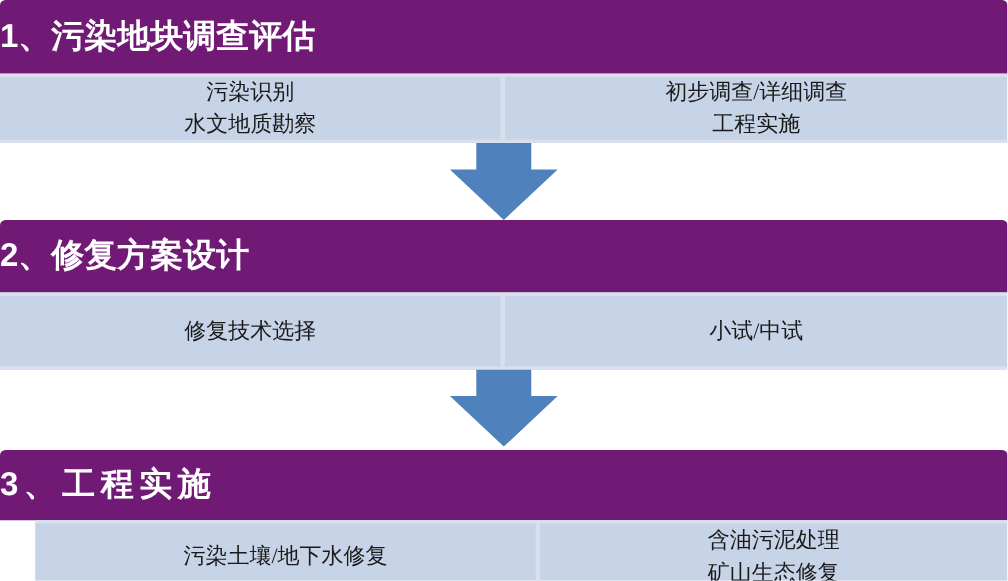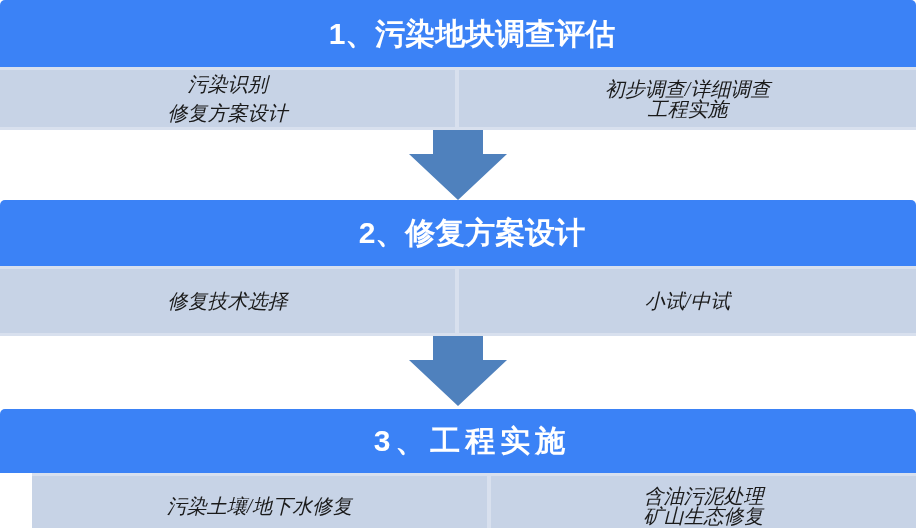--- a/index.html
+++ b/index.html
@@ -9,61 +9,58 @@
     font-family: "Liberation Sans", "DejaVu Sans", sans-serif;
   }
   .diagram {
     position: relative;
     width: 916px;
     height: 528px;
     background: #ffffff;
     overflow: hidden;
   }
   .stage-header {
-    background: #3b82f6;
+    background: #701a75;
     border-radius: 5px 5px 0 0;
     display: flex;
     align-items: center;
-    justify-content: center;
-    padding-left: 28px;
   }
   .stage-header .title {
     color: #ffffff;
     font-weight: bold;
     font-size: 30px;
     line-height: 1;
     white-space: nowrap;
   }
   .h1 { height: 67px; }
   .h2 { height: 66px; }
   .h3 { height: 64px; }
   .spaced { letter-spacing: 5px; }
   .band {
     box-sizing: border-box;
     display: flex;
     flex-direction: row;
     background: #C7D3E6;
     border-top: 3px solid #D8E0EE;
     border-bottom: 3px solid #D8E0EE;
-    font-style: italic;
   }
   .b1 { height: 63px; }
   .b2 { height: 70px; }
   .b3 { height: 66px; margin-left: 32px; }
   .cell {
     display: flex;
     flex-direction: column;
     justify-content: space-around;
     align-items: center;
     font-family: "Liberation Serif", "DejaVu Serif", serif;
     font-size: 20px;
     color: #1a1a1a;
   }
   .cell.left { width: 455px; }
-  .cell.right { flex: 1; justify-content: center; }
+  .cell.right { flex: 1; }
   .divider {
     width: 4px;
     background: #D8E0EE;
   }
   .cell .line {
     line-height: 1;
     white-space: nowrap;
   }
   .gap {
     display: flex;
@@ -78,21 +75,21 @@
 <body>
 
 <div class="diagram">
 
   <div class="stage-header h1">
     <div class="title">1、污染地块调查评估</div>
   </div>
   <div class="band b1">
     <div class="cell left">
       <div class="line">污染识别</div>
-      <div class="line">修复方案设计</div>
+      <div class="line">水文地质勘察</div>
     </div>
     <div class="divider"></div>
     <div class="cell right">
       <div class="line">初步调查/详细调查</div>
       <div class="line">工程实施</div>
     </div>
   </div>
 
   <div class="gap g1">
     <svg class="arrow-svg" width="98" height="70" viewBox="0 0 98 70">

